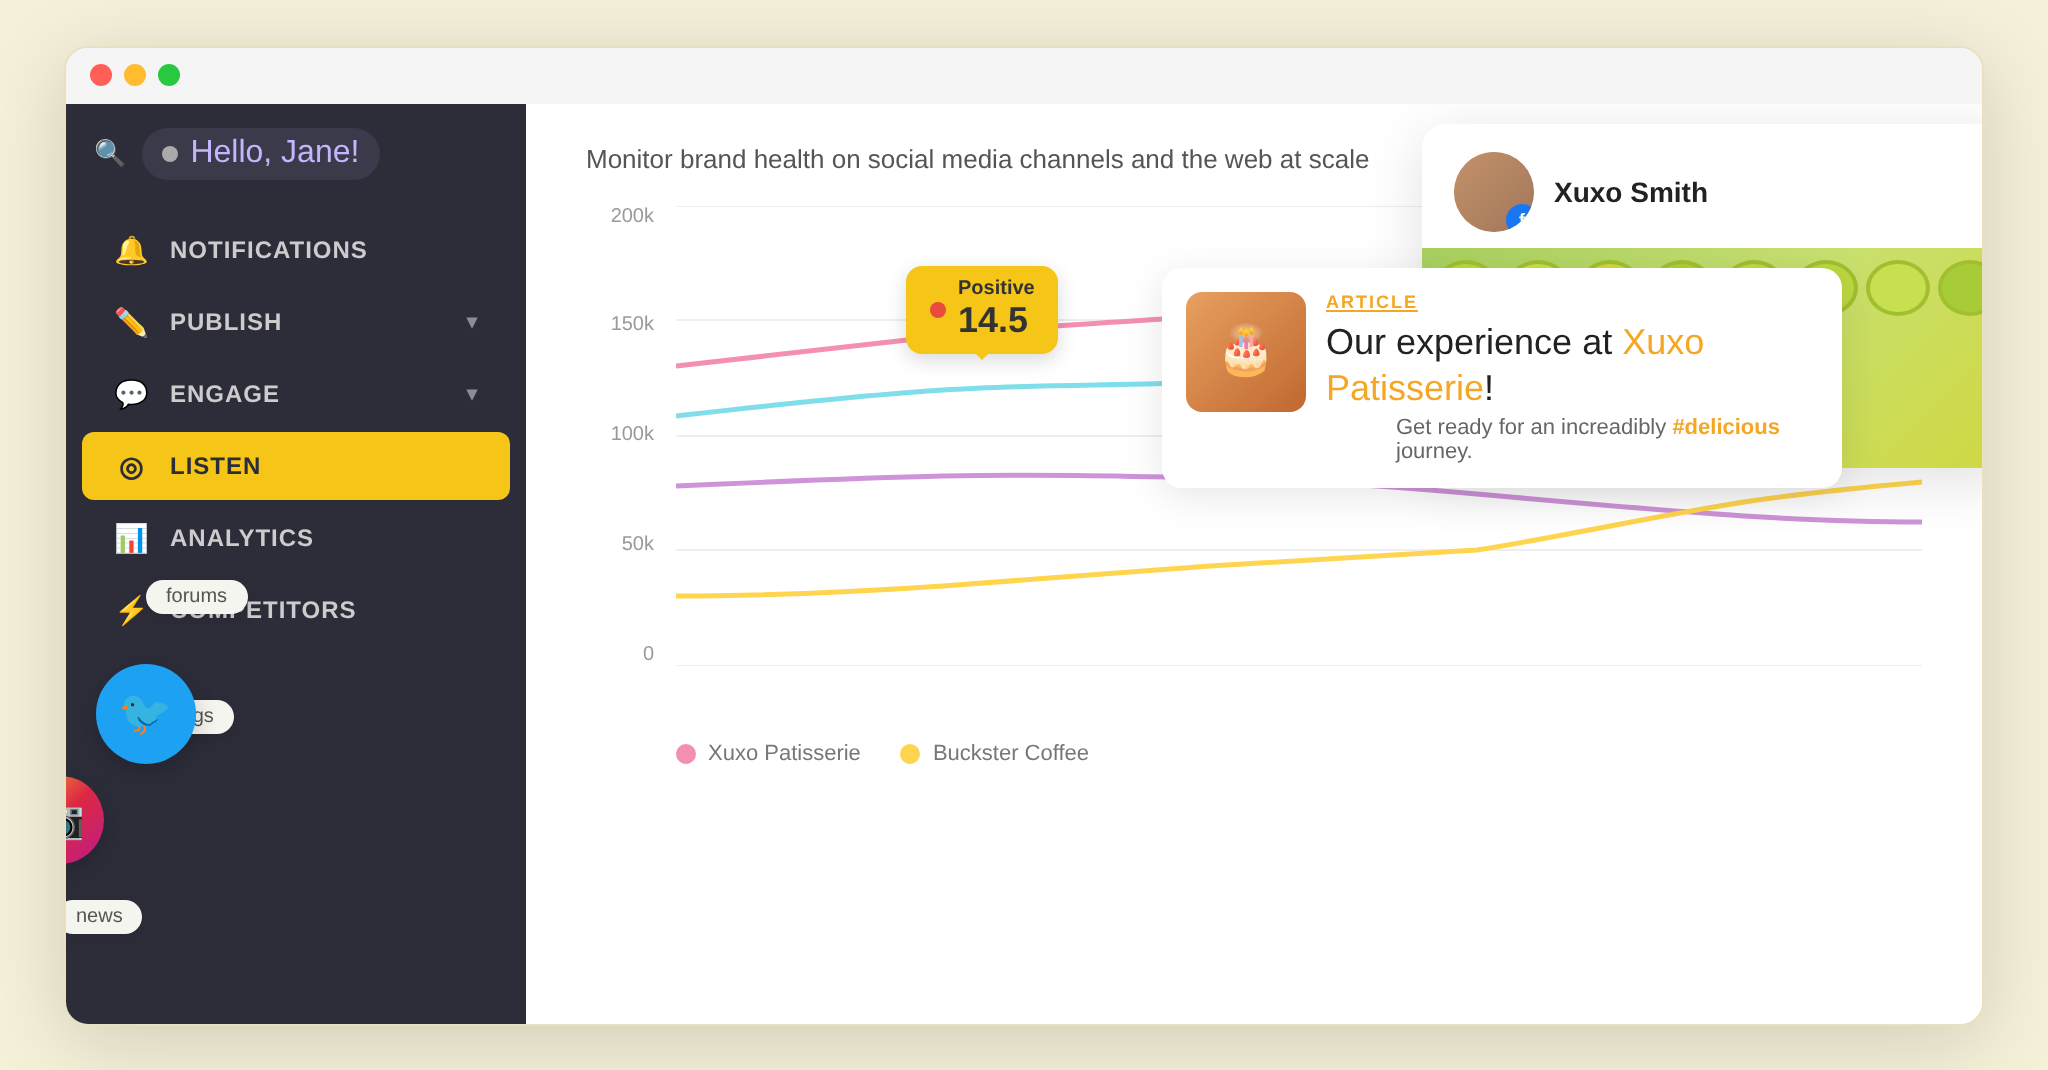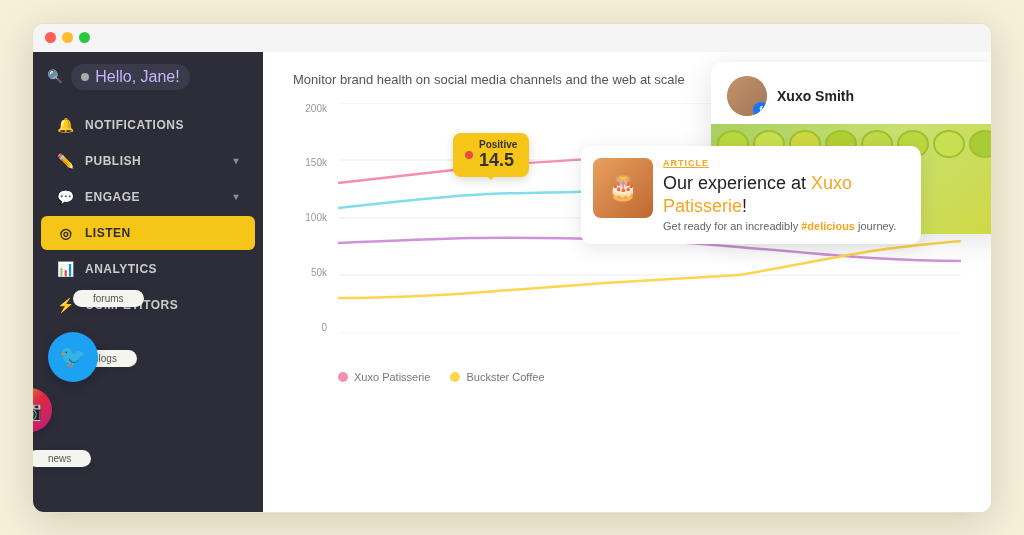--- a/index.html
+++ b/index.html
@@ -160,21 +160,21 @@
       color: white;
       font-size: 20px;
       box-shadow: 0 4px 12px rgba(0,0,0,0.2);
       z-index: 10;
     }
 
     .label-bubble {
       position: absolute;
       background: #f5f5f0;
       border-radius: 12px;
-      padding: 3px 20px;
+      padding: 3px 10px;
       font-size: 10px;
       color: #555;
       box-shadow: 0 2px 8px rgba(0,0,0,0.1);
       font-weight: 500;
     }
     .label-forums { bottom: 145px; left: 50px; }
     .label-blogs { bottom: 85px; left: 50px; }
     .label-news { bottom: 30px; left: 0px; }
 
     
@@ -437,20 +437,21 @@
       color: #222;
       line-height: 1.3;
       margin-bottom: 1px;
     }
     .article-title .highlight {
       color: #f5a623;
     }
     .article-desc {
       font-size: 11px;
       color: #666;
+      margin-left: 35px;
     }
     .article-desc .highlight {
       color: #f5a623;
       font-weight: 600;
     }
   </style>
 </head>
 <body>
 
 <div class="browser-window">

